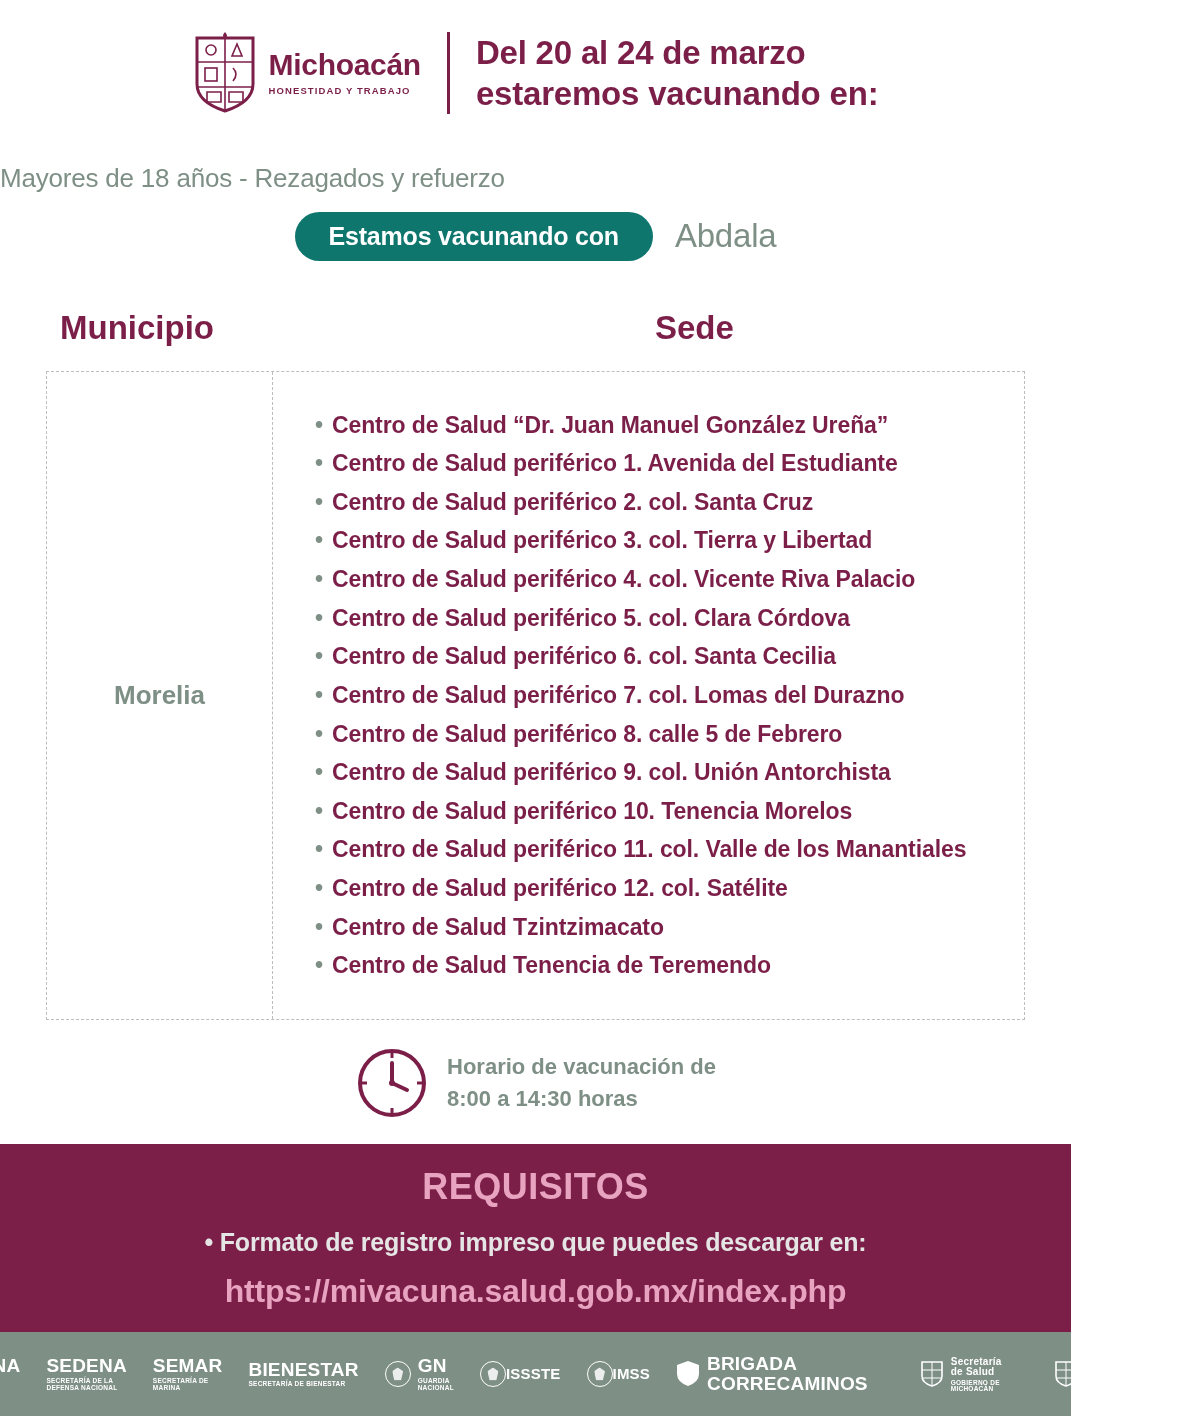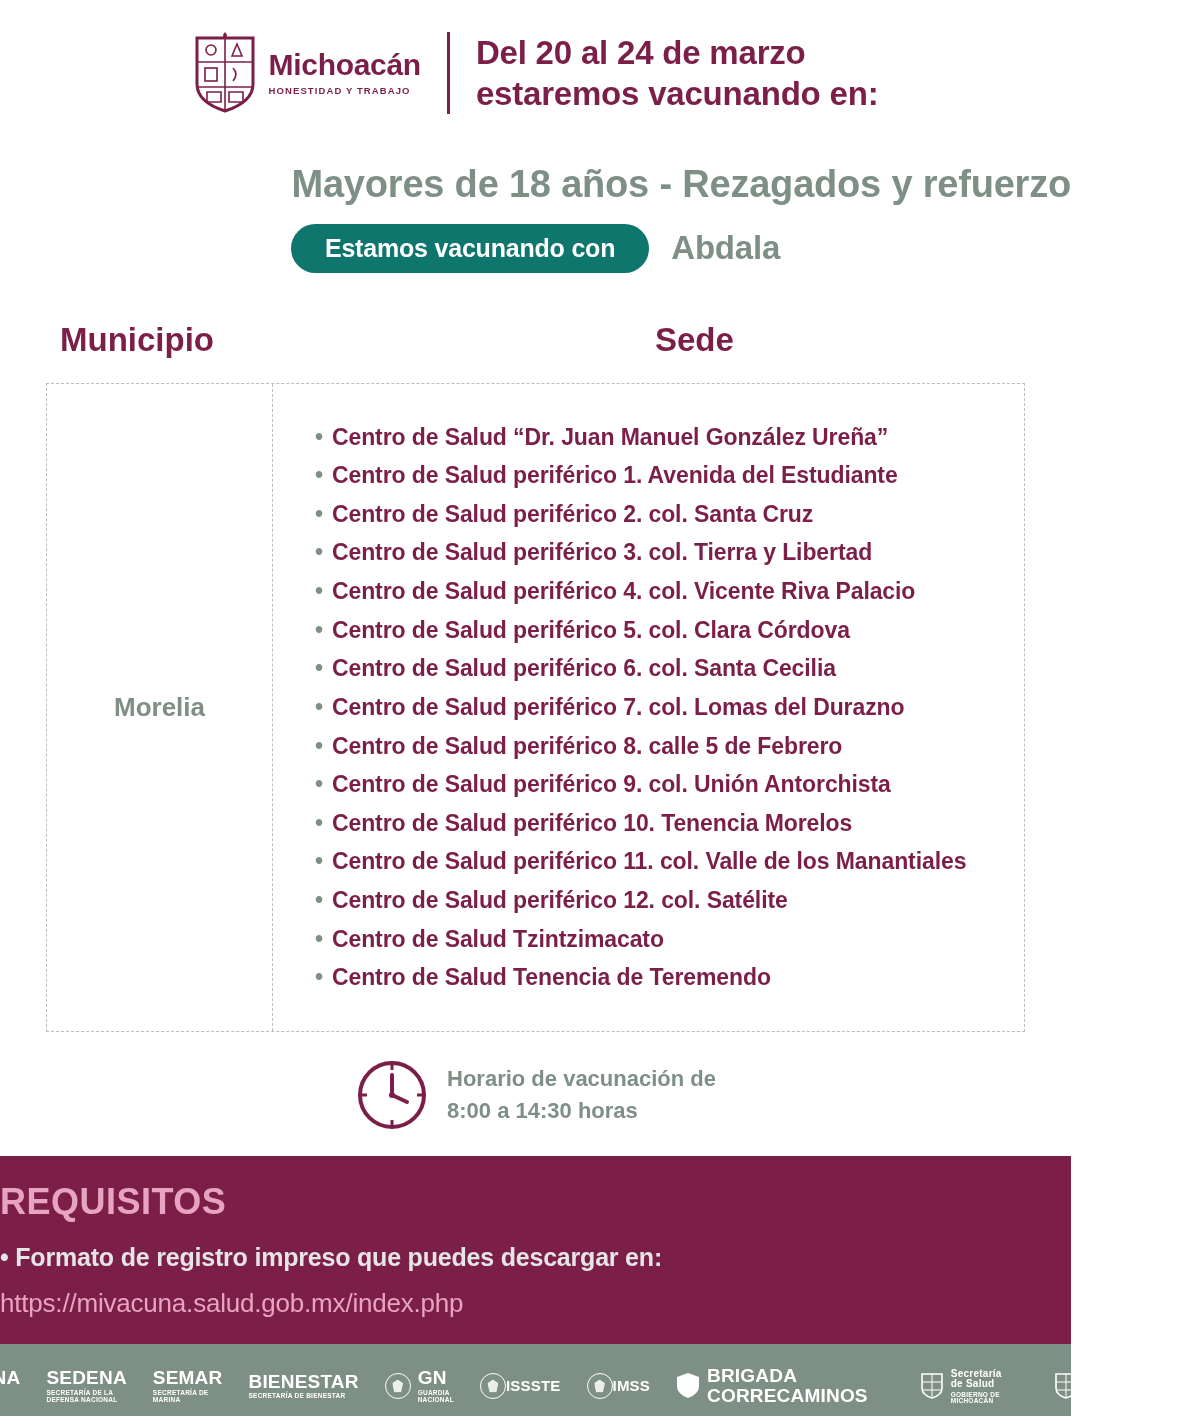--- a/index.html
+++ b/index.html
@@ -61,23 +61,23 @@
   .hline2 {
     font-size: 33px;
     font-weight: bold;
     color: #7b1f49;
     letter-spacing: -0.2px;
     line-height: 1.25;
   }
 
   
   .subtitle {
-    text-align: right;
-    font-size: 38px;
-    font-weight: bold;
+    text-align: left;
+    font-size: 26px;
+    font-weight: normal;
     color: #7e8f86;
     margin-top: 48px;
     letter-spacing: -0.2px;
   }
   .vac-row {
     display: flex;
     justify-content: center;
     align-items: center;
     margin-top: 18px;
     gap: 22px;
@@ -86,21 +86,21 @@
     background: #0f766e;
     color: #ffffff;
     font-size: 25px;
     font-weight: bold;
     padding: 10px 34px;
     border-radius: 30px;
     letter-spacing: -0.2px;
   }
   .vac-name {
     font-size: 33px;
-    font-weight: bold;
+    font-weight: normal;
     color: #7e8f86;
     letter-spacing: -0.2px;
   }
 
   
   .col-headers {
     position: relative;
     margin-top: 48px;
     height: 48px;
   }
@@ -179,39 +179,40 @@
     line-height: 1.45;
   }
 
   
   .requisitos {
     margin-top: 24px;
     background: #7b1f49;
     height: 188px;
     display: flex;
     flex-direction: column;
+    align-items: center;
     justify-content: center;
   }
   .req-title {
     font-size: 36px;
     font-weight: bold;
     color: #e8a3c0;
     letter-spacing: 0.5px;
   }
   .req-line {
     margin-top: 20px;
     font-size: 25px;
     font-weight: bold;
     color: #e5e5e5;
     letter-spacing: -0.2px;
   }
   .req-url {
     margin-top: 16px;
-    font-size: 26px;
-    font-weight: normal;
+    font-size: 32px;
+    font-weight: bold;
     color: #e8a3c0;
     letter-spacing: -0.2px;
   }
 
   
   .footer {
     background: #7e8f86;
     height: 84px;
     display: flex;
     align-items: center;

